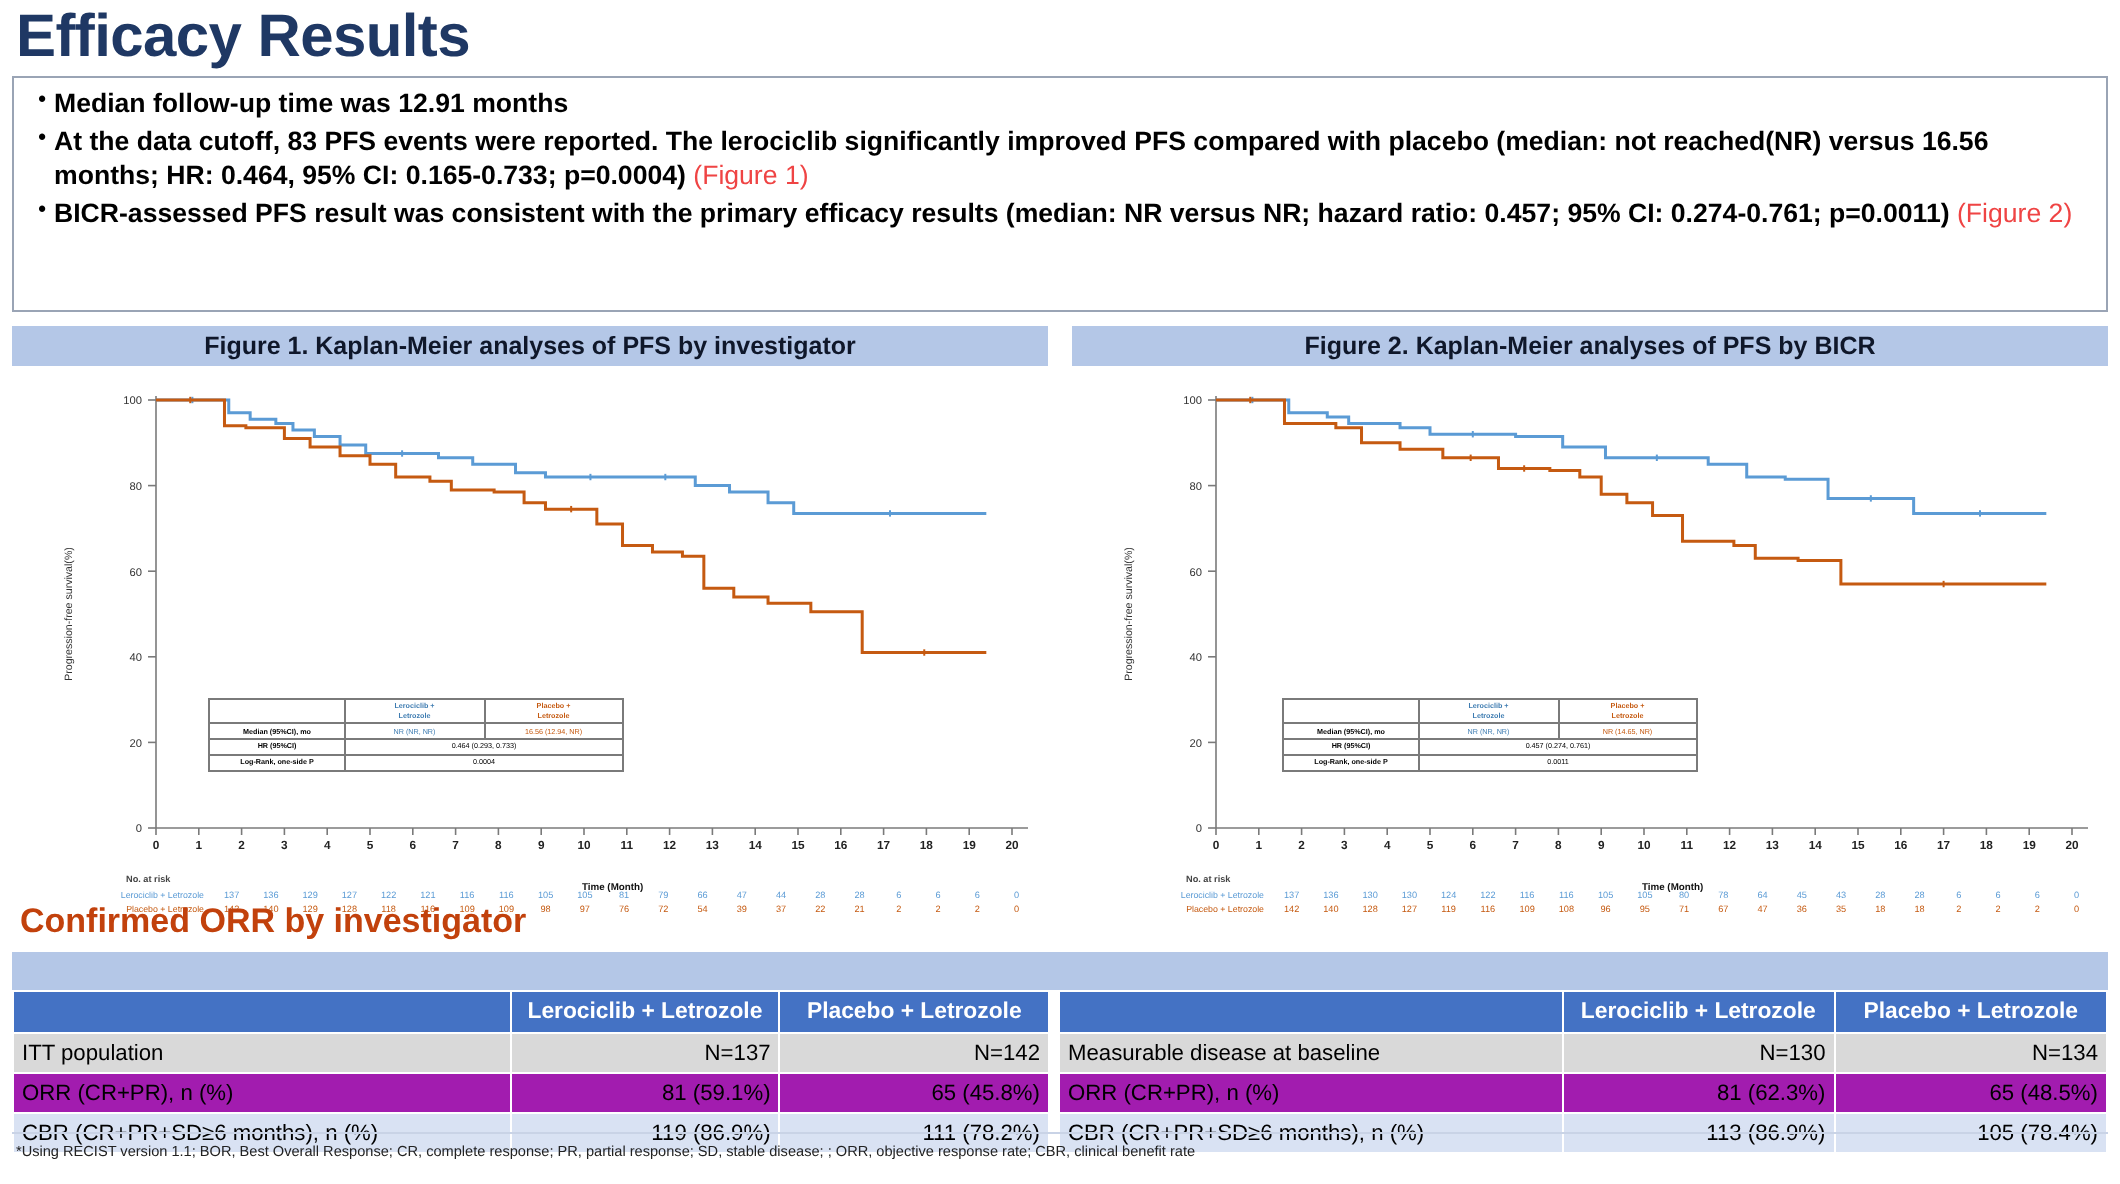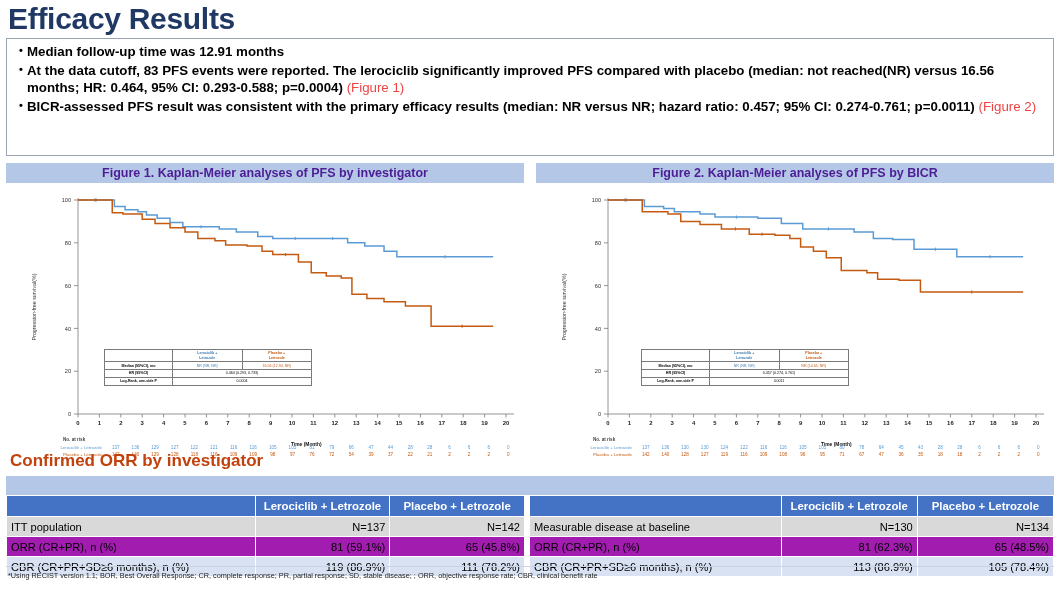--- a/index.html
+++ b/index.html
@@ -33,21 +33,21 @@
     margin-bottom:1px;
   }
   .bullet .dot { width:12px; flex:0 0 12px; text-align:center; font-size:11px; line-height:1.45; }
   .bullet .btxt { flex:1; }
   .fig-ref { font-weight:normal; color:#ef4444; }
 
   
   .fig-head {
     position:absolute; height:20px; background:#B4C7E7;
     display:flex; align-items:center; justify-content:center;
-    font-size:12.5px; font-weight:bold; color:#4c1d95;
+    font-size:12.5px; font-weight:bold; color:#0f172a;
   }
   #fig1-head { left:6px; top:163px; width:518px; }
   #fig2-head { left:536px; top:163px; width:518px; }
 
   
   .chart-panel { position:absolute; top:186px; height:290px; background:#fff; }
   #fig1-panel { left:6px; width:518px; }
   #fig2-panel { left:536px; width:518px; }
   .chart-svg { display:block; }
 
@@ -144,21 +144,21 @@
 
   <div class="title">Efficacy Results</div>
 
   <div class="bullet-box">
     <div class="bullet">
       <span class="dot">•</span>
       <span class="btxt"><span>Median follow-up time was 12.91 months</span> <span class="fig-ref"></span></span>
     </div>
     <div class="bullet">
       <span class="dot">•</span>
-      <span class="btxt"><span>At the data cutoff, 83 PFS events were reported. The lerociclib significantly improved PFS compared with placebo (median: not reached(NR) versus 16.56 months; HR: 0.464, 95% CI: 0.293-0.588; p=0.0004)</span> <span class="fig-ref">(Figure 1)</span></span>
+      <span class="btxt"><span>At the data cutoff, 83 PFS events were reported. The lerociclib significantly improved PFS compared with placebo (median: not reached(NR) versus 16.56 months; HR: 0.464, 95% CI: 0.165-0.733; p=0.0004)</span> <span class="fig-ref">(Figure 1)</span></span>
     </div>
     <div class="bullet">
       <span class="dot">•</span>
       <span class="btxt"><span>BICR-assessed PFS result was consistent with the primary efficacy results (median: NR versus NR; hazard ratio: 0.457; 95% CI: 0.274-0.761; p=0.0011)</span> <span class="fig-ref">(Figure 2)</span></span>
     </div>
   </div>
 
   <div class="fig-head" id="fig1-head">Figure 1. Kaplan-Meier analyses of PFS by investigator</div>
   <div class="fig-head" id="fig2-head">Figure 2. Kaplan-Meier analyses of PFS by BICR</div>
 

